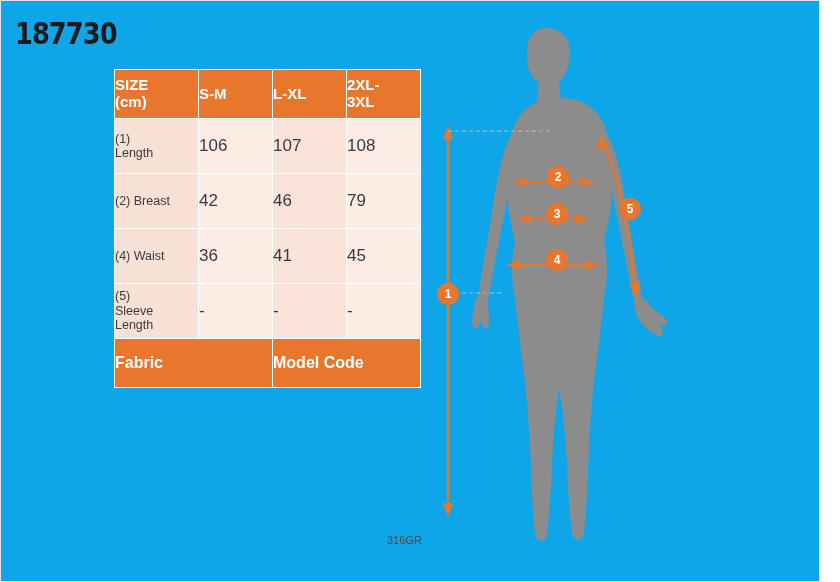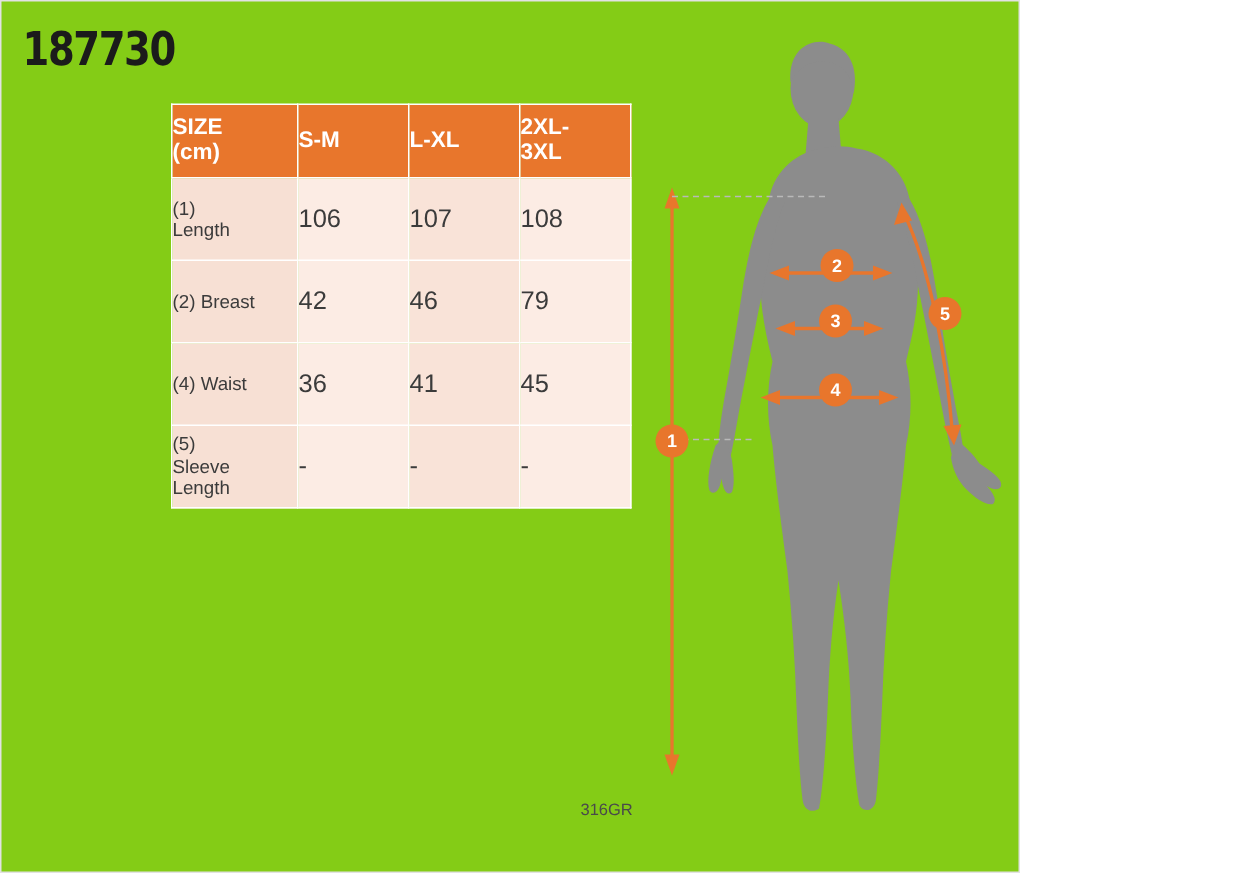--- a/index.html
+++ b/index.html
@@ -10,23 +10,23 @@
   body {
     width: 840px;
     height: 582px;
     position: relative;
     font-family: "Liberation Sans", sans-serif;
     overflow: hidden;
   }
   #page {
     position: absolute;
     left: 0; top: 0;
-    width: 680px;
+    width: 820px;
     height: 582px;
-    background: #84cc16;
+    background: #0ea5e9;
     border: 1px solid #e2e2e2;
     box-sizing: border-box;
   }
   
   #product-code {
     position: absolute;
     left: 14px;
     top: 14px;
     font-family: "DejaVu Sans", sans-serif;
     font-weight: bold;
@@ -179,20 +179,24 @@
         <td class="rowlabel">
           <div>(5)</div>
           <div>Sleeve</div>
           <div>Length</div>
         </td>
         <td class="cell">-</td>
         <td class="cell alt">-</td>
         <td class="cell">-</td>
       </tr>
 
+      <tr>
+        <td class="fabric-hdr" colspan="2">Fabric</td>
+        <td class="fabric-hdr" colspan="2">Model Code</td>
+      </tr>
     </tbody>
   </table>
 
   <div id="fabric-footnote">316GR</div>
 
   <div id="figure-area">
     <svg id="figure-svg" width="400" height="545" viewBox="0 0 400 545">
 
       <g fill="#8c8c8c">
 

